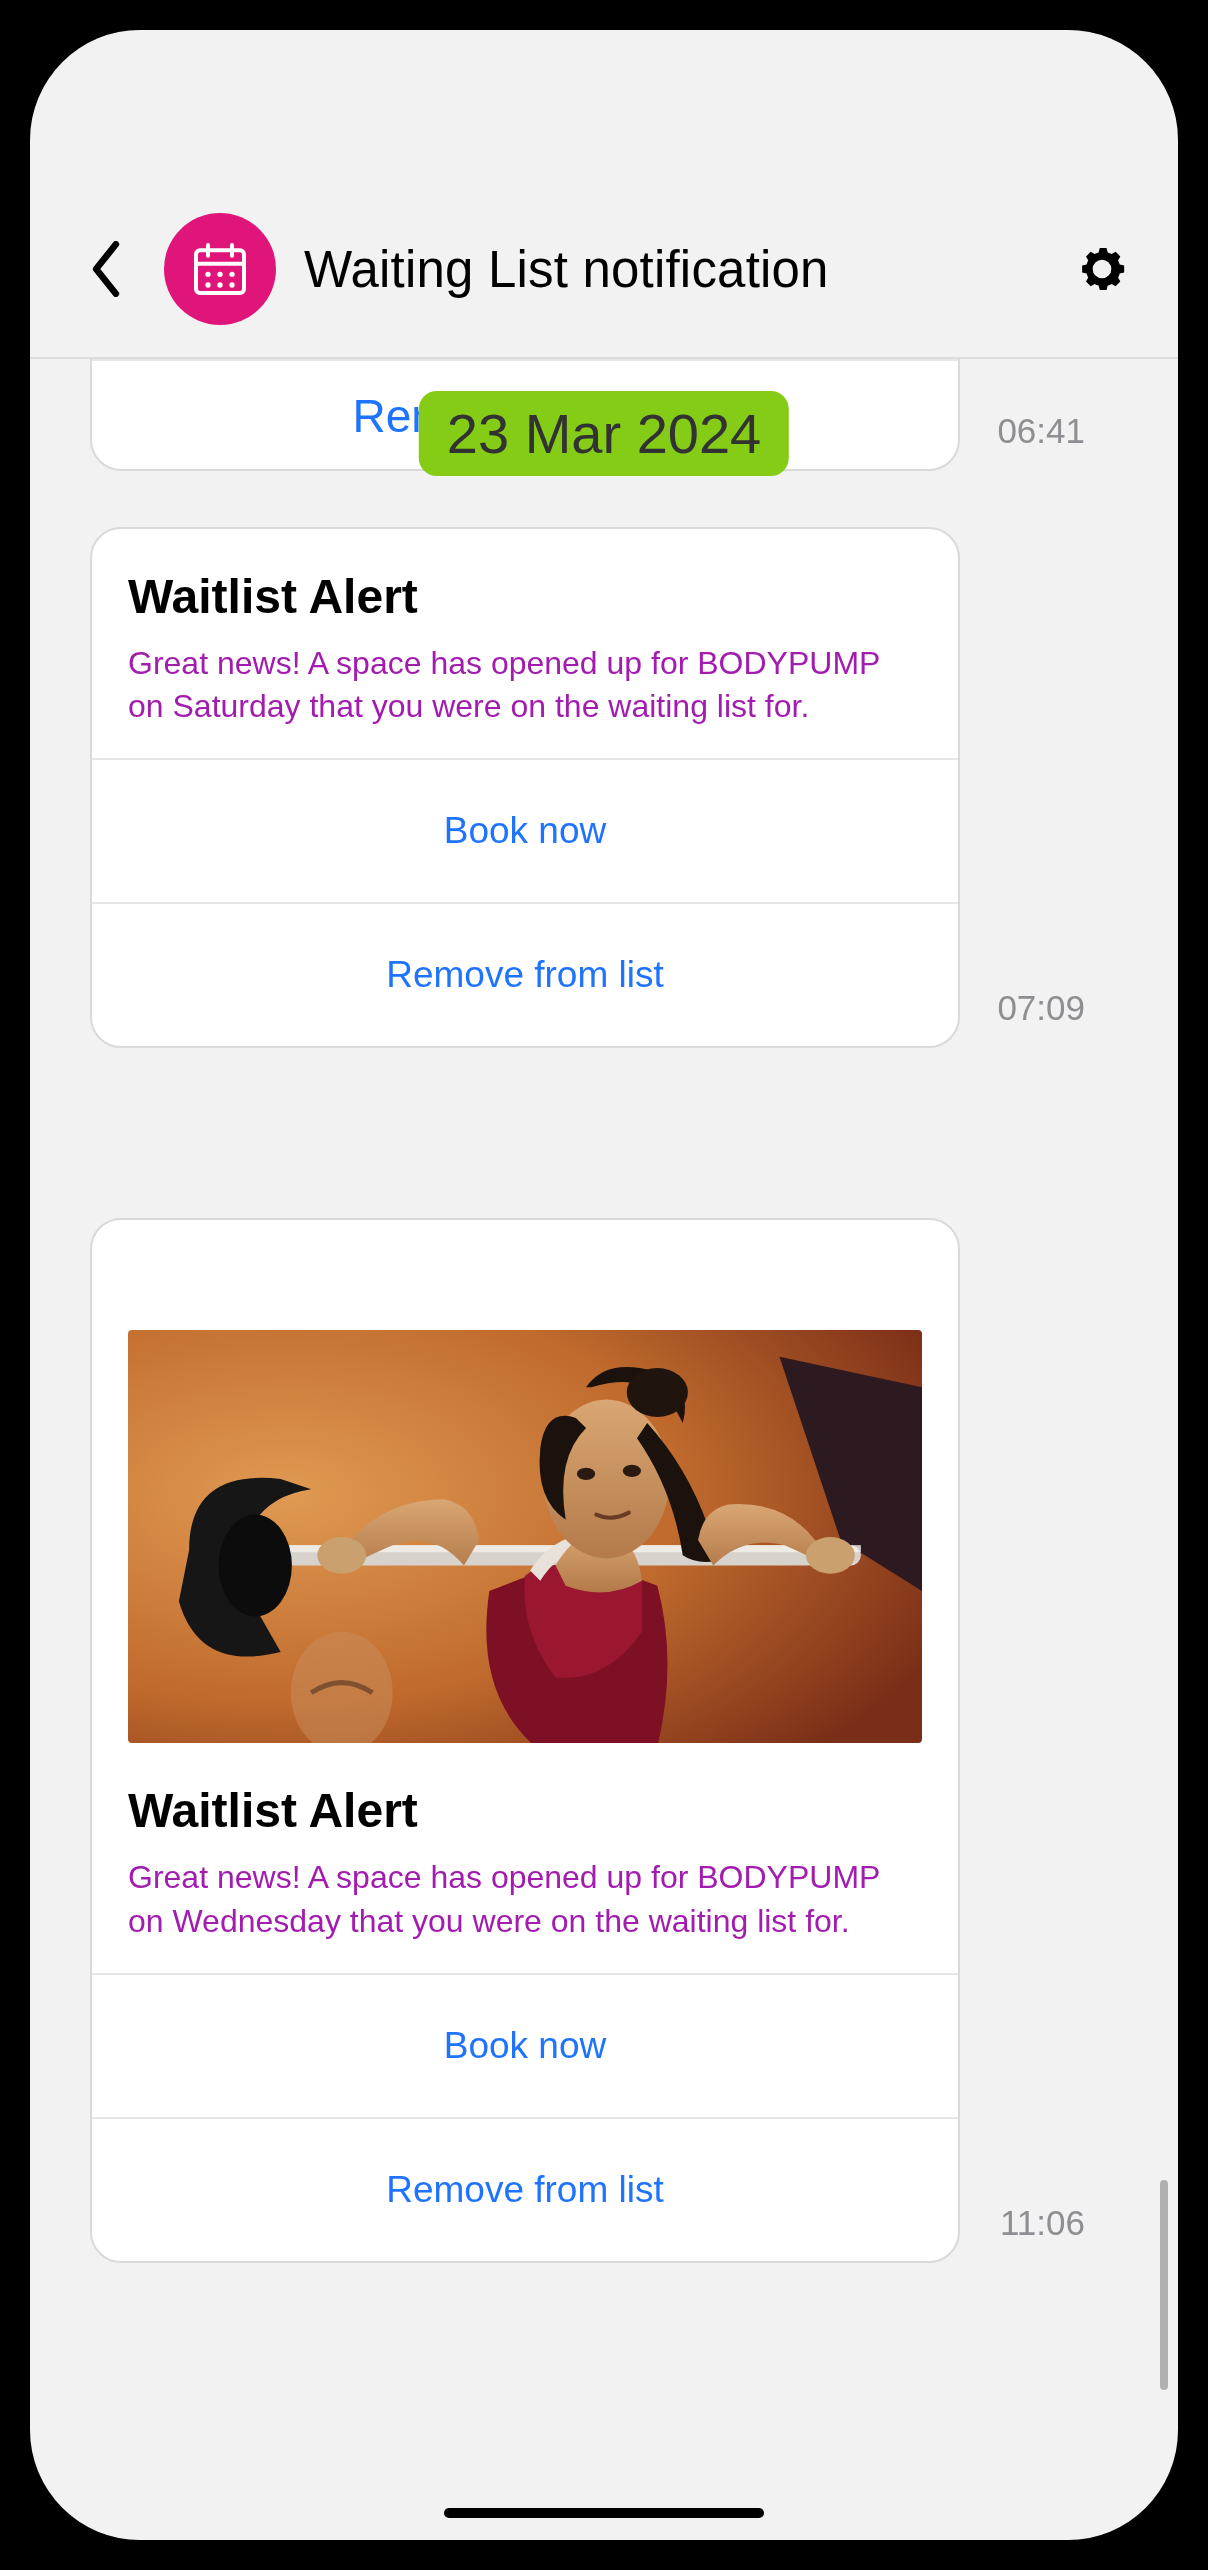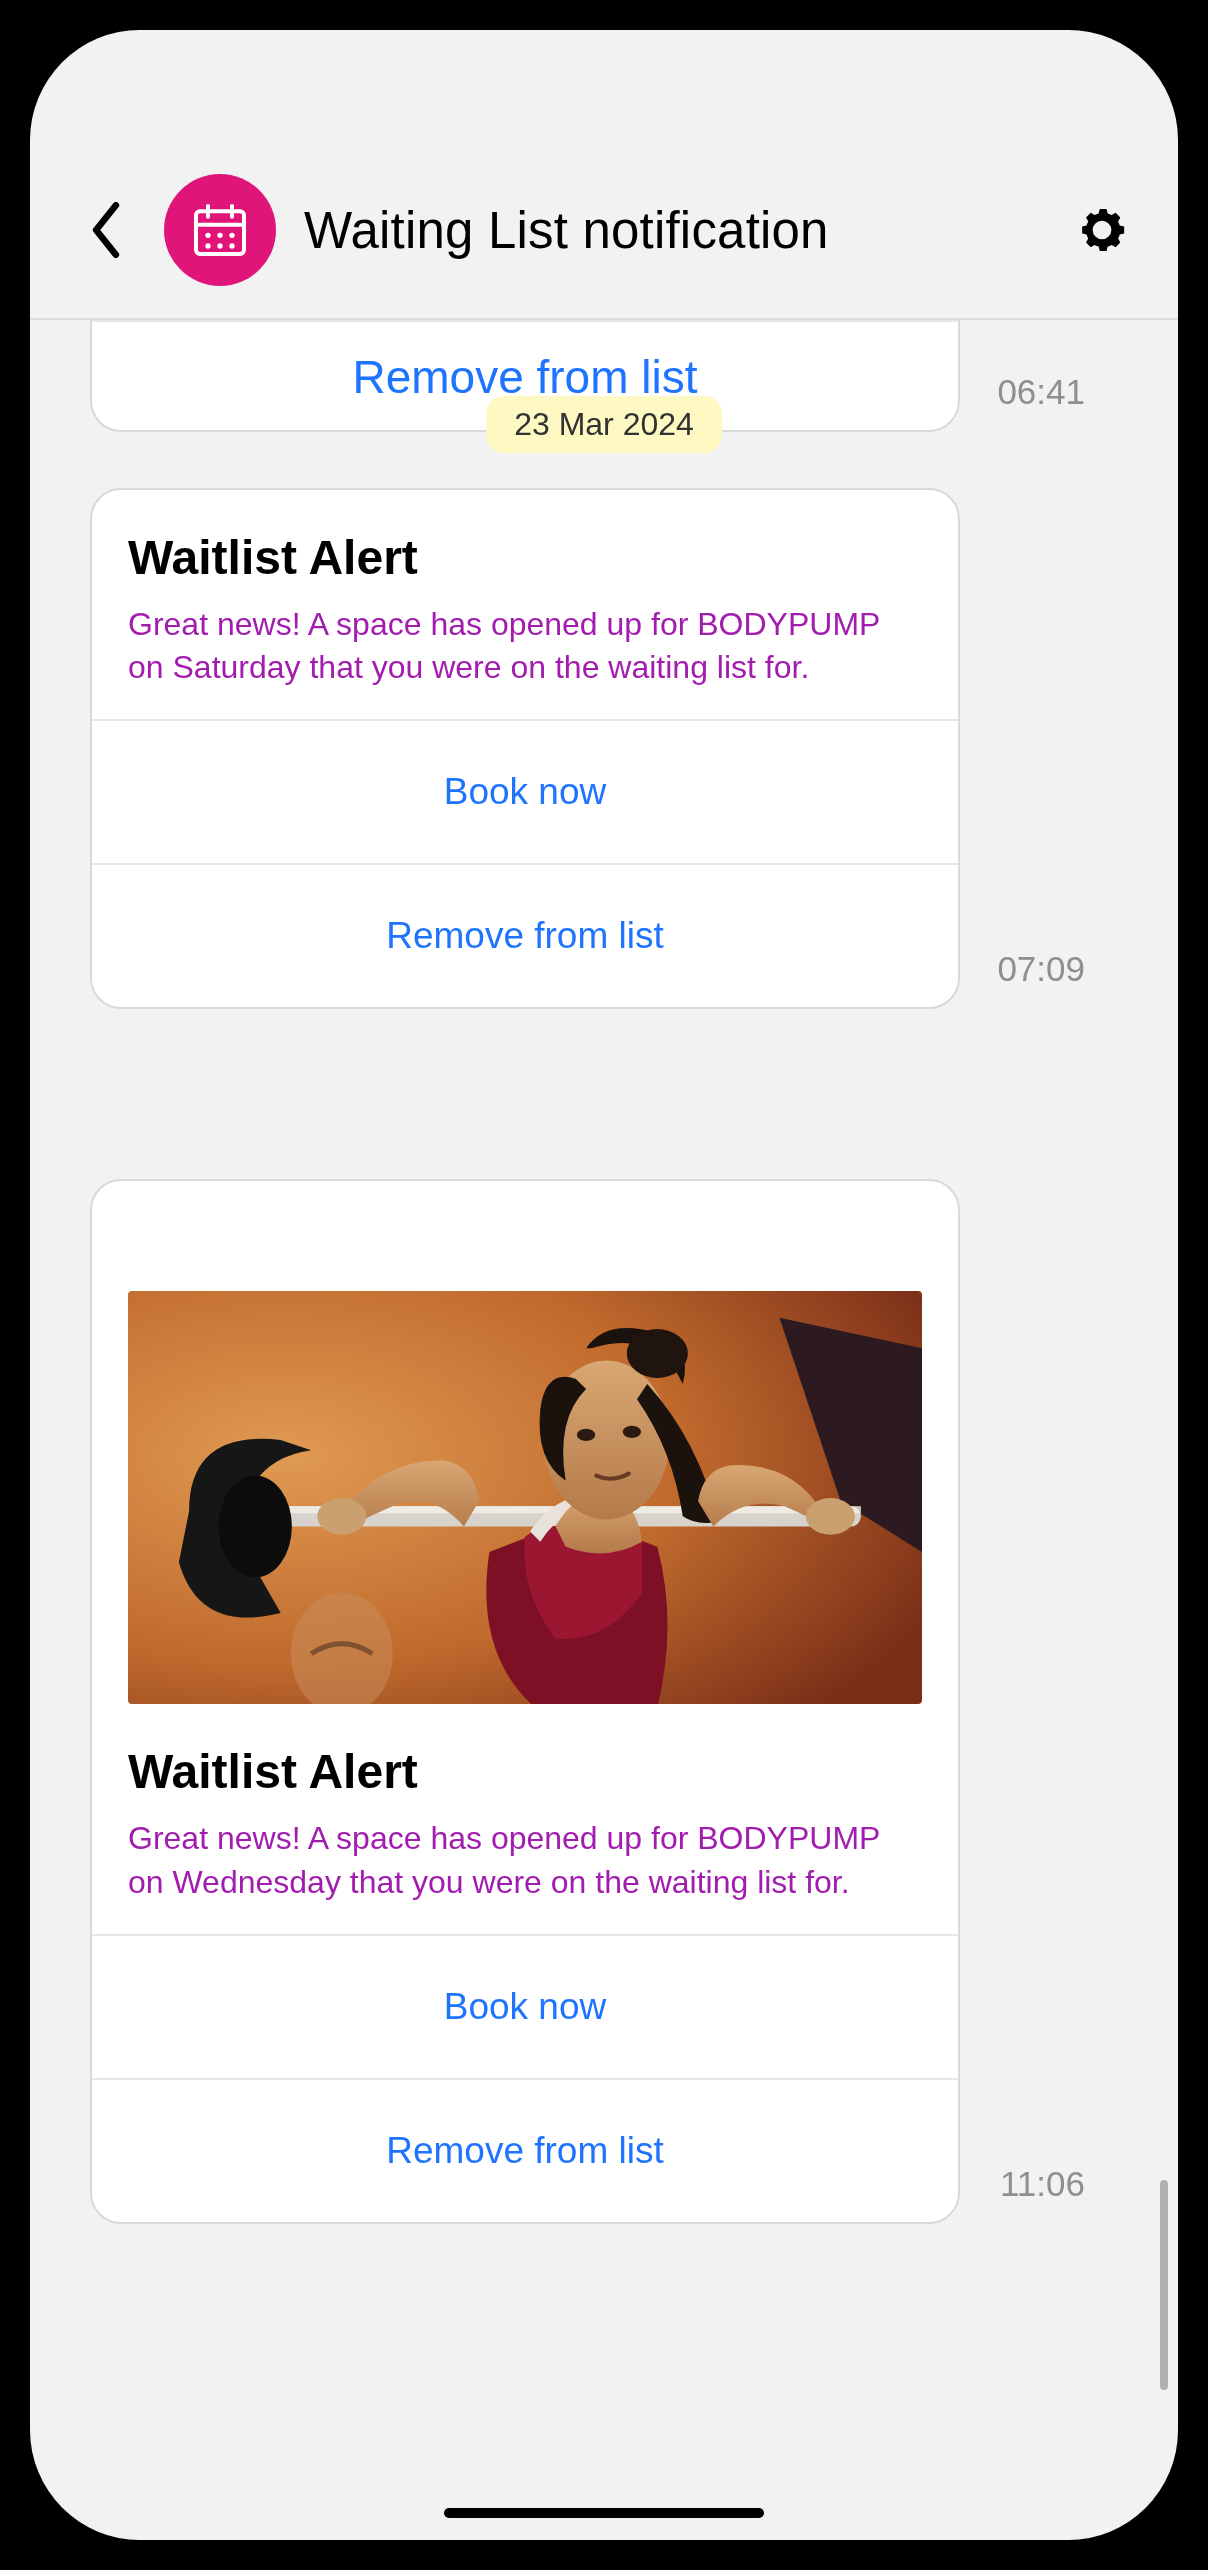--- a/index.html
+++ b/index.html
@@ -39,37 +39,38 @@
     display:flex;
     flex-direction:column;
   }
   .header{
     height:290px;
     display:flex;
     align-items:flex-end;
     padding:0 46px 32px 46px;
     border-bottom:2px solid #dcdcdc;
     box-sizing:border-box;
+    margin-top:39px;
   }
   .header-row{display:flex;align-items:center;width:100%;gap:28px;}
   .back-btn{width:60px;height:60px;display:flex;align-items:center;justify-content:center;cursor:pointer;}
   .back-btn svg{width:36px;height:56px;}
   .app-badge{
     width:112px;height:112px;border-radius:56px;background:var(--brand);
     display:flex;align-items:center;justify-content:center;flex:0 0 auto;
   }
   .app-badge svg{width:64px;height:64px;}
   .page-title{font-size:51px;font-weight:400;color:#000;flex:1;letter-spacing:0.2px;}
   .gear{width:60px;height:60px;cursor:pointer;display:flex;align-items:center;justify-content:center;}
   .gear svg{width:56px;height:56px;}
 
   .feed{flex:1;position:relative;overflow:hidden;padding:0 10px;}
   .date-pill{
     position:absolute;top:32px;left:50%;transform:translateX(-50%);
-    background:#fef9c3;border-radius:18px;padding:10px 28px;font-size:32px;color:#323232;z-index:5;margin-top:44px;
+    background:#84cc16;border-radius:18px;padding:10px 28px;font-size:56px;color:#323232;z-index:5;
   }
 
   .msg-wrap{position:relative;margin:0 0 56px 50px;width:870px;}
   .msg-card{
     background:var(--card);border:2px solid var(--border);border-radius:31px;overflow:hidden;
   }
   .msg-body{padding:40px 36px 30px 36px;}
   .msg-title{font-size:48px;font-weight:700;margin-bottom:18px;}
   .msg-text{font-size:32px;line-height:1.35;color:#a21caf;}
   .msg-action{

